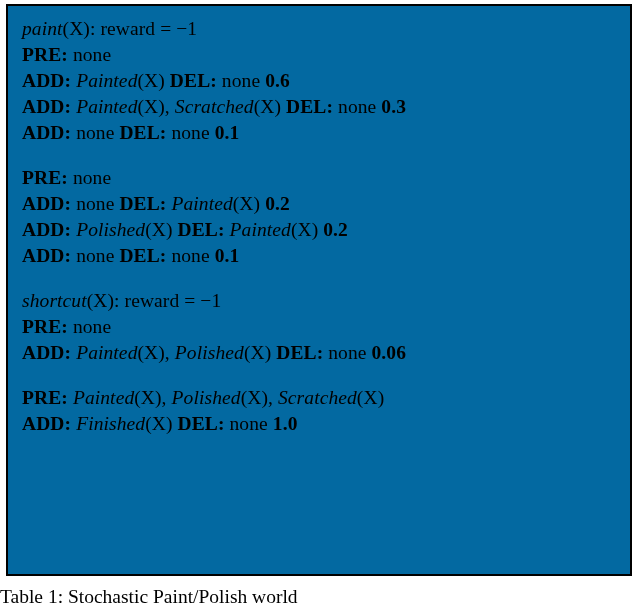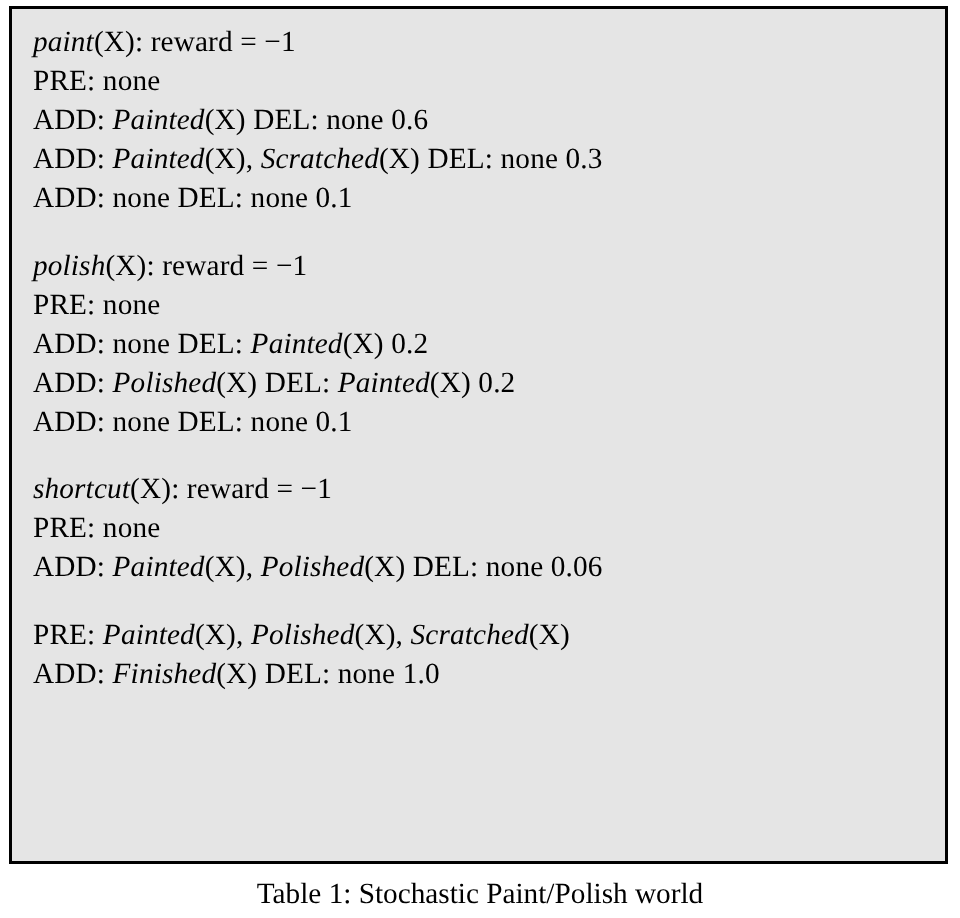--- a/index.html
+++ b/index.html
@@ -21,47 +21,46 @@
     box-sizing: border-box;
   }
   .frame {
     position: absolute;
     left: 6px;
     top: 4px;
     width: 626px;
     height: 572px;
     border: 2px solid #000;
     box-sizing: border-box;
-    background: #e5e5e5;
+    background: #0369a1;
     padding: 10px 14px 6px 14px;
   }
   .block {
     margin: 0;
   }
   .spacer {
     height: 19px;
   }
   .line {
     font-size: 19.5px;
     line-height: 26px;
     white-space: nowrap;
     letter-spacing: 0.1px;
   }
   .it {
     font-style: italic;
   }
   .bd {
-    font-weight: normal;
+    font-weight: bold;
   }
   .caption {
     position: absolute;
     left: 0;
     top: 584px;
     width: 640px;
-    text-align: center;
     font-size: 19.5px;
     line-height: 26px;
     white-space: nowrap;
   }
 </style>
 </head>
 <body>
 
 <div id="page">
 
@@ -95,23 +94,20 @@
         <span>none</span>
         <span class="bd">DEL:</span>
         <span>none</span>
         <span class="bd">0.1</span>
       </div>
     </div>
 
     <div class="spacer"></div>
 
     <div class="block">
-      <div class="line">
-        <span class="it">polish</span><span>(X): reward = −1</span>
-      </div>
       <div class="line">
         <span class="bd">PRE:</span>
         <span>none</span>
       </div>
       <div class="line">
         <span class="bd">ADD:</span>
         <span>none</span>
         <span class="bd">DEL:</span>
         <span class="it">Painted</span><span>(X)</span>
         <span class="bd">0.2</span>

